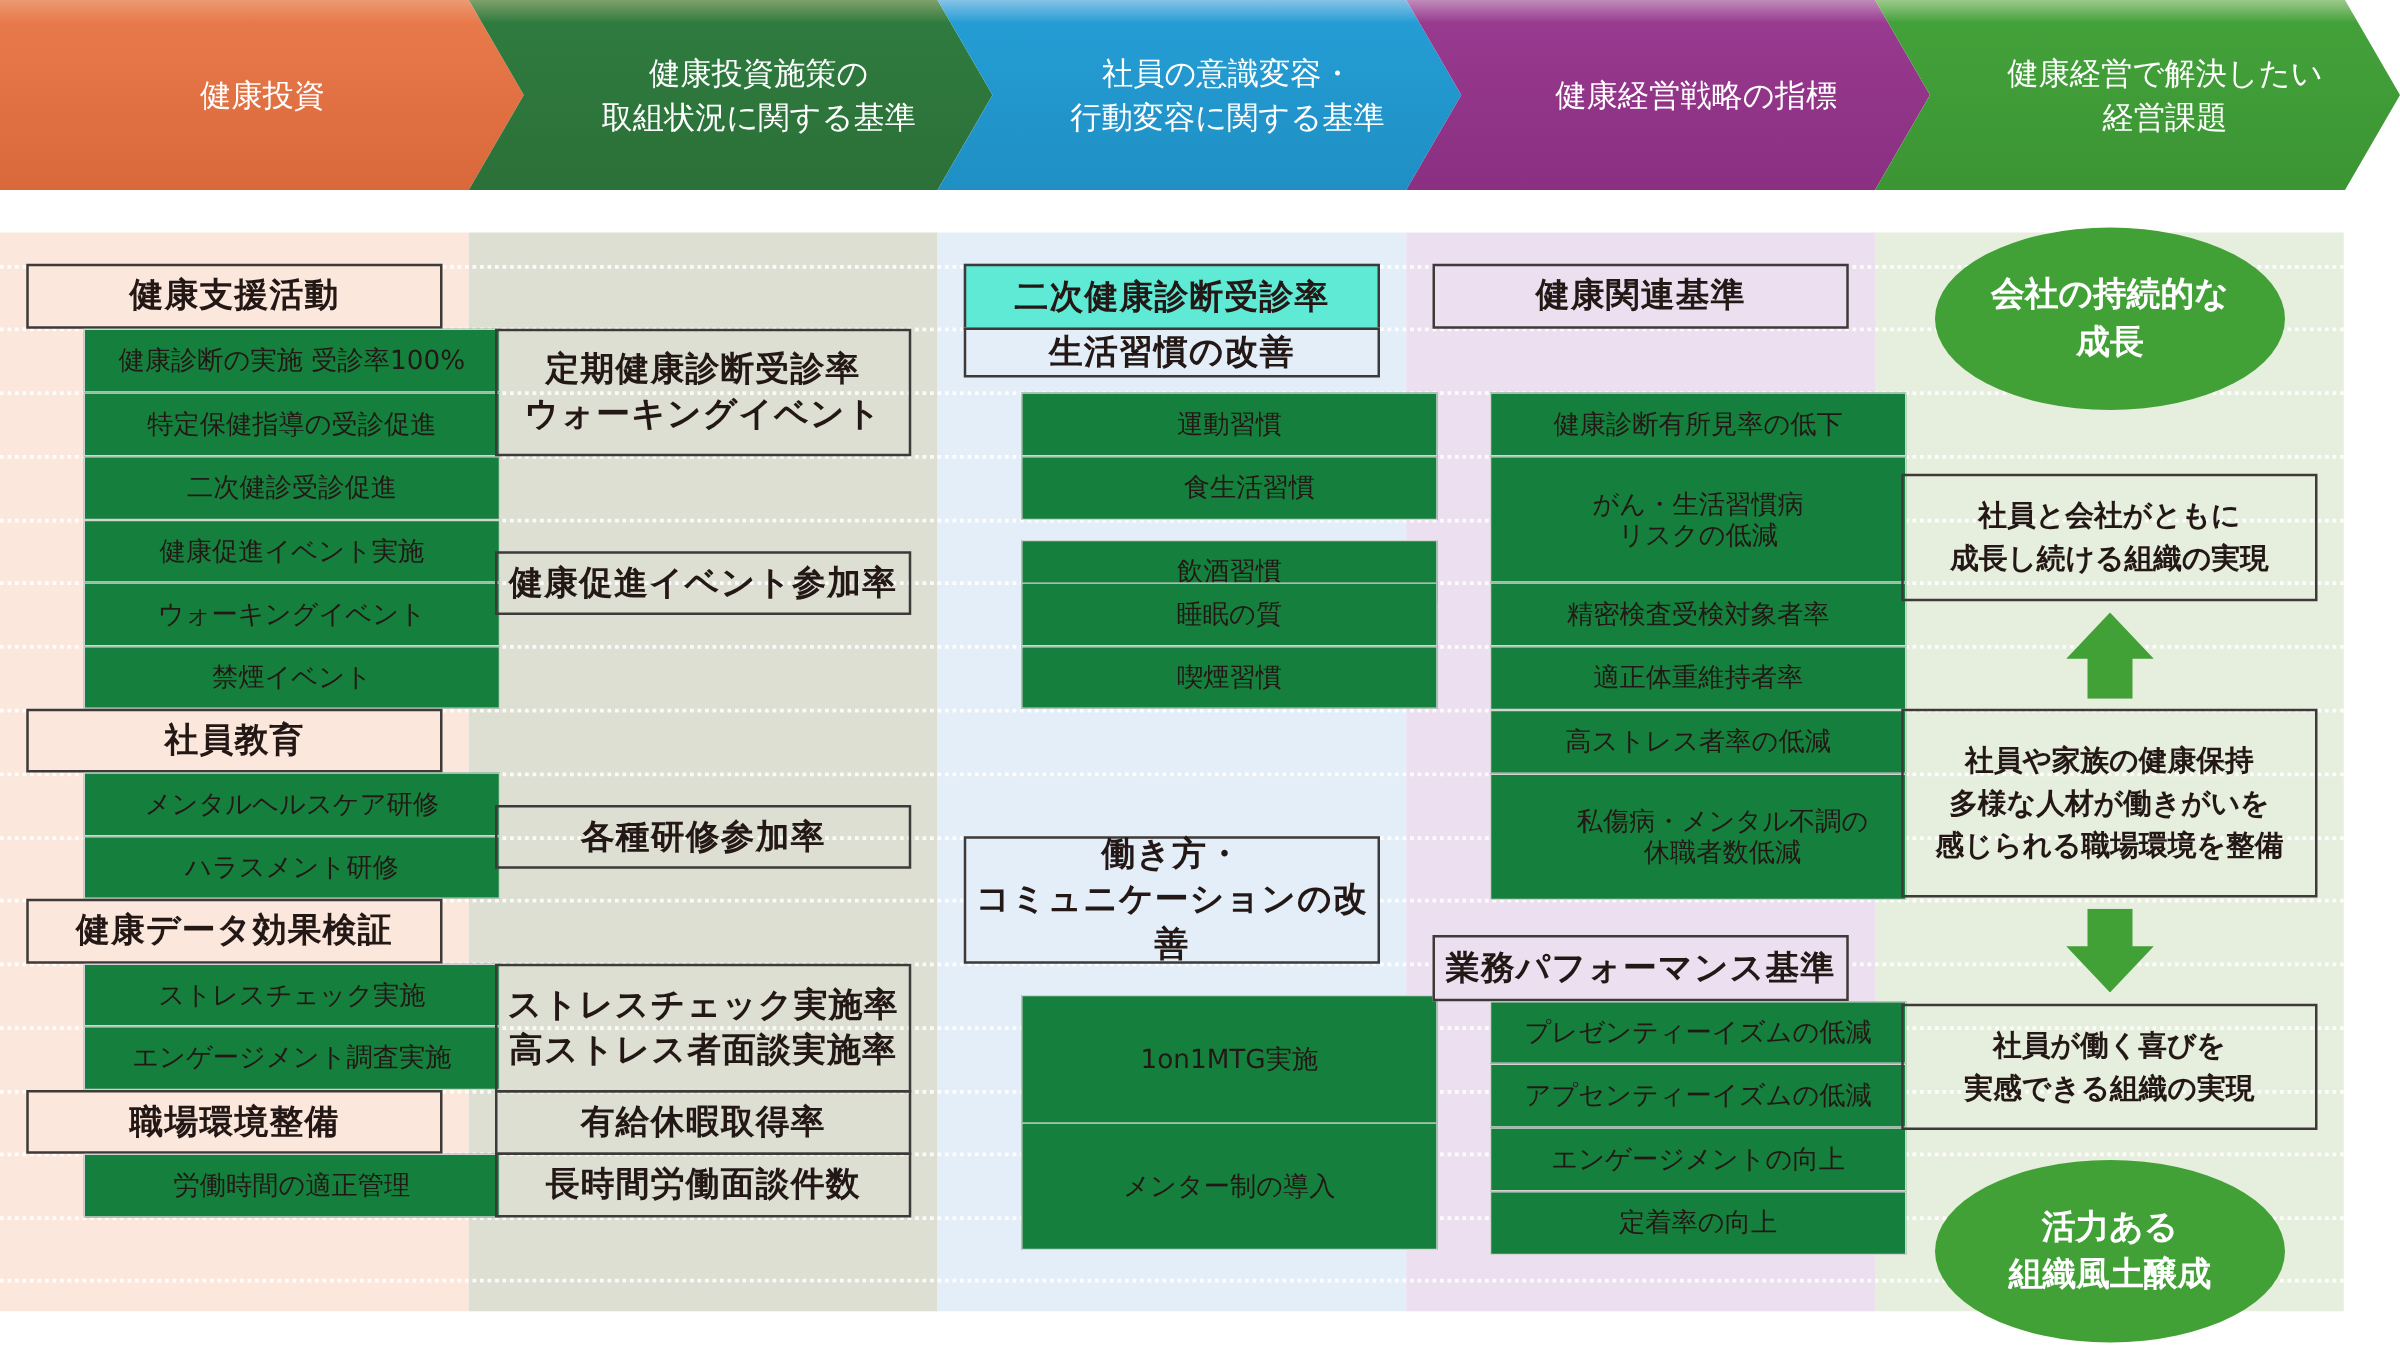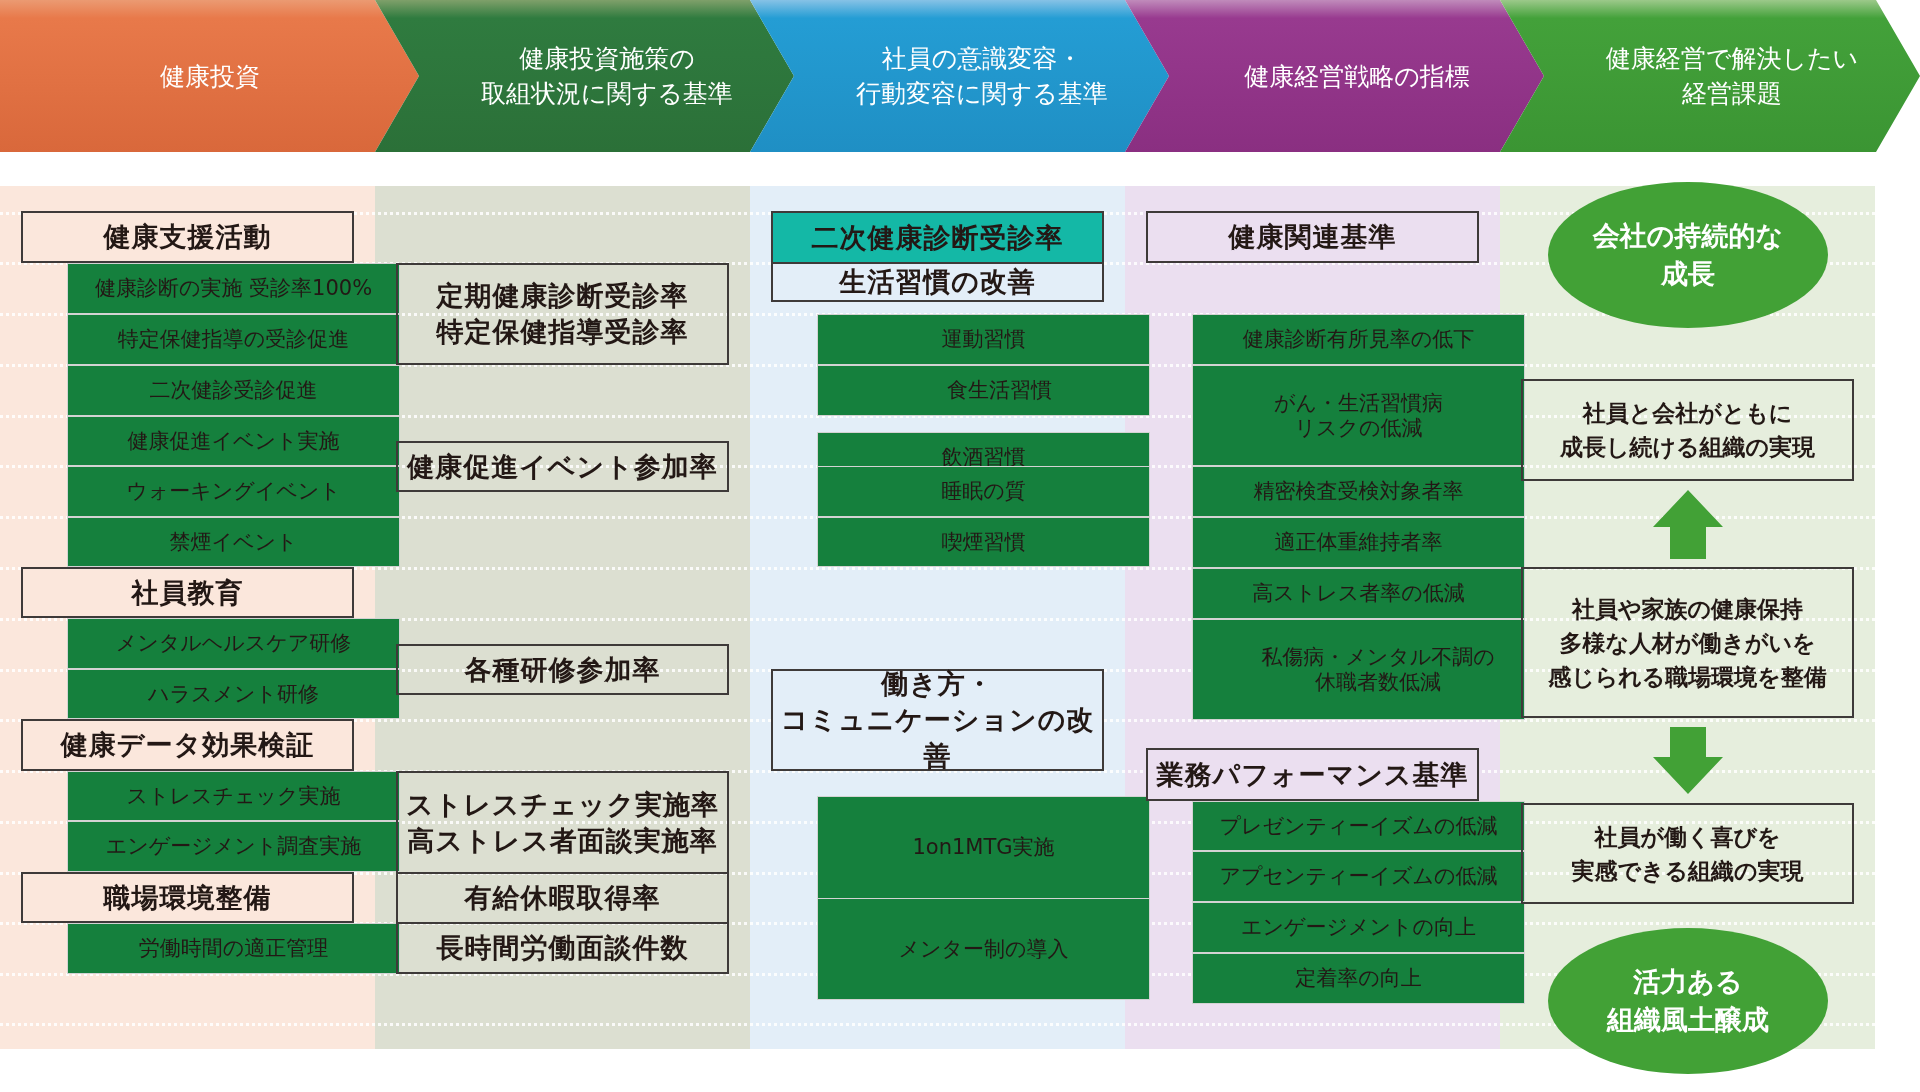--- a/index.html
+++ b/index.html
@@ -138,29 +138,29 @@
 <div class="box item" style="left:21px;top:669px;width:333px;height:50px;"><span>ハラスメント研修</span></div>
 
 <div class="box cat" style="left:21px;top:719px;width:333px;height:52px;background:#fbe7dc;"><span>健康データ効果検証</span></div>
 <div class="box item" style="left:21px;top:771px;width:333px;height:50px;"><span>ストレスチェック実施</span></div>
 <div class="box item" style="left:21px;top:821px;width:333px;height:51px;"><span>エンゲージメント調査実施</span></div>
 
 <div class="box cat" style="left:21px;top:872px;width:333px;height:51px;background:#fbe7dc;"><span>職場環境整備</span></div>
 <div class="box item" style="left:21px;top:923px;width:333px;height:51px;"><span>労働時間の適正管理</span></div>
 
 <div class="box cat" style="left:396px;top:263px;width:333px;height:102px;font-weight:bold;"><span>定期健康診断受診率
-特定保健指導受診率</span></div>
+ウォーキングイベント</span></div>
 <div class="box cat" style="left:396px;top:441px;width:333px;height:51px;"><span>健康促進イベント参加率</span></div>
 <div class="box cat" style="left:396px;top:644px;width:333px;height:51px;"><span>各種研修参加率</span></div>
 <div class="box cat" style="left:396px;top:771px;width:333px;height:103px;"><span>ストレスチェック実施率
 高ストレス者面談実施率</span></div>
 <div class="box cat" style="left:396px;top:872px;width:333px;height:52px;"><span>有給休暇取得率</span></div>
 <div class="box cat" style="left:396px;top:922px;width:333px;height:52px;"><span>長時間労働面談件数</span></div>
 
-<div class="box cat" style="left:771px;top:211px;width:333px;height:53px;background:#14b8a6;"><span>二次健康診断受診率</span></div>
+<div class="box cat" style="left:771px;top:211px;width:333px;height:53px;background:#5eead4;"><span>二次健康診断受診率</span></div>
 <div class="box cat" style="left:771px;top:262px;width:333px;height:40px;background:#e3eef8;"><span>生活習慣の改善</span></div>
 <div class="box item" style="left:771px;top:314px;width:333px;height:51px;"><span>運動習慣</span></div>
 <div class="box item" style="left:771px;top:365px;width:333px;height:51px;padding-left:32px;"><span>食生活習慣</span></div>
 <div class="box item" style="left:771px;top:432px;width:333px;height:50px;"><span>飲酒習慣</span></div>
 <div class="box item" style="left:771px;top:466px;width:333px;height:51px;"><span>睡眠の質</span></div>
 <div class="box item" style="left:771px;top:517px;width:333px;height:50px;"><span>喫煙習慣</span></div>
 
 <div class="box cat" style="left:771px;top:669px;width:333px;height:102px;background:#e3eef8;"><span>働き方・
 コミュニケーションの改善</span></div>
 <div class="box item" style="left:771px;top:796px;width:333px;height:103px;"><span>1on1MTG実施</span></div>

